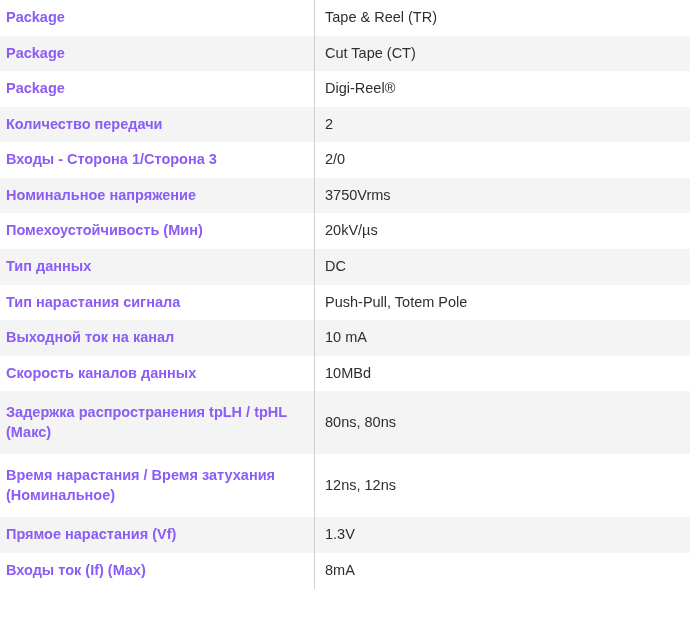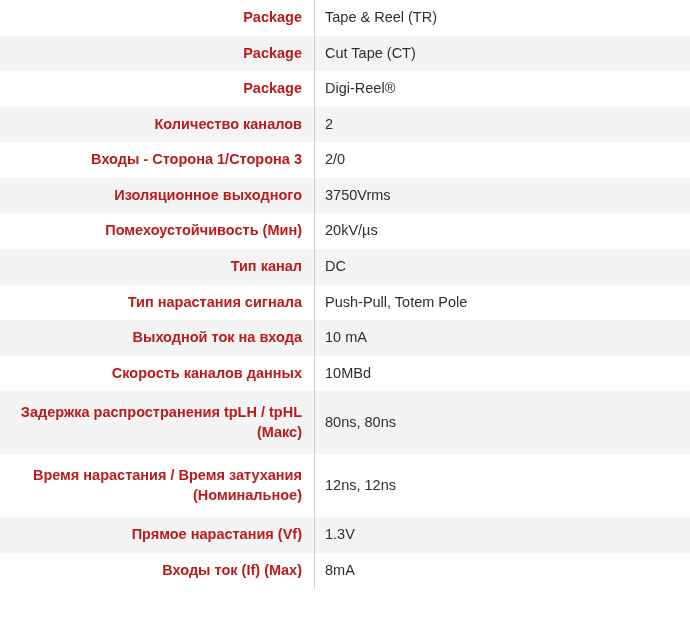--- a/index.html
+++ b/index.html
@@ -26,24 +26,24 @@
   }
   .spec-table td {
     vertical-align: middle;
     font-size: 14.5px;
     line-height: 1.35;
     color: #2b2b2b;
     padding: 0;
   }
   td.label {
     width: 296px;
-    text-align: right;
+    text-align: left;
     font-weight: bold;
     padding: 8px 12px 8px 6px;
-    color: #b91c1c;
+    color: #8b5cf6;
   }
   td.value {
     width: 394px;
     text-align: left;
     padding: 8px 10px 8px 10px;
     border-left: 1px solid #cfcfcf;
     color: #2e2e2e;
     font-weight: normal;
   }
   .row-tall td {
@@ -62,45 +62,45 @@
     </tr>
     <tr class="alt">
       <td class="label">Package</td>
       <td class="value">Cut Tape (CT)</td>
     </tr>
     <tr>
       <td class="label">Package</td>
       <td class="value">Digi-Reel®</td>
     </tr>
     <tr class="alt">
-      <td class="label">Количество каналов</td>
+      <td class="label">Количество передачи</td>
       <td class="value">2</td>
     </tr>
     <tr>
       <td class="label">Входы - Сторона 1/Сторона 3</td>
       <td class="value">2/0</td>
     </tr>
     <tr class="alt">
-      <td class="label">Изоляционное выходного</td>
+      <td class="label">Номинальное напряжение</td>
       <td class="value">3750Vrms</td>
     </tr>
     <tr>
       <td class="label">Помехоустойчивость (Мин)</td>
       <td class="value">20kV/µs</td>
     </tr>
     <tr class="alt">
-      <td class="label">Тип канал</td>
+      <td class="label">Тип данных</td>
       <td class="value">DC</td>
     </tr>
     <tr>
       <td class="label">Тип нарастания сигнала</td>
       <td class="value">Push-Pull, Totem Pole</td>
     </tr>
     <tr class="alt">
-      <td class="label">Выходной ток на входа</td>
+      <td class="label">Выходной ток на канал</td>
       <td class="value">10 mA</td>
     </tr>
     <tr>
       <td class="label">Скорость каналов данных</td>
       <td class="value">10MBd</td>
     </tr>
     <tr class="alt row-tall">
       <td class="label">Задержка распространения tpLH / tpHL (Макс)</td>
       <td class="value">80ns, 80ns</td>
     </tr>

